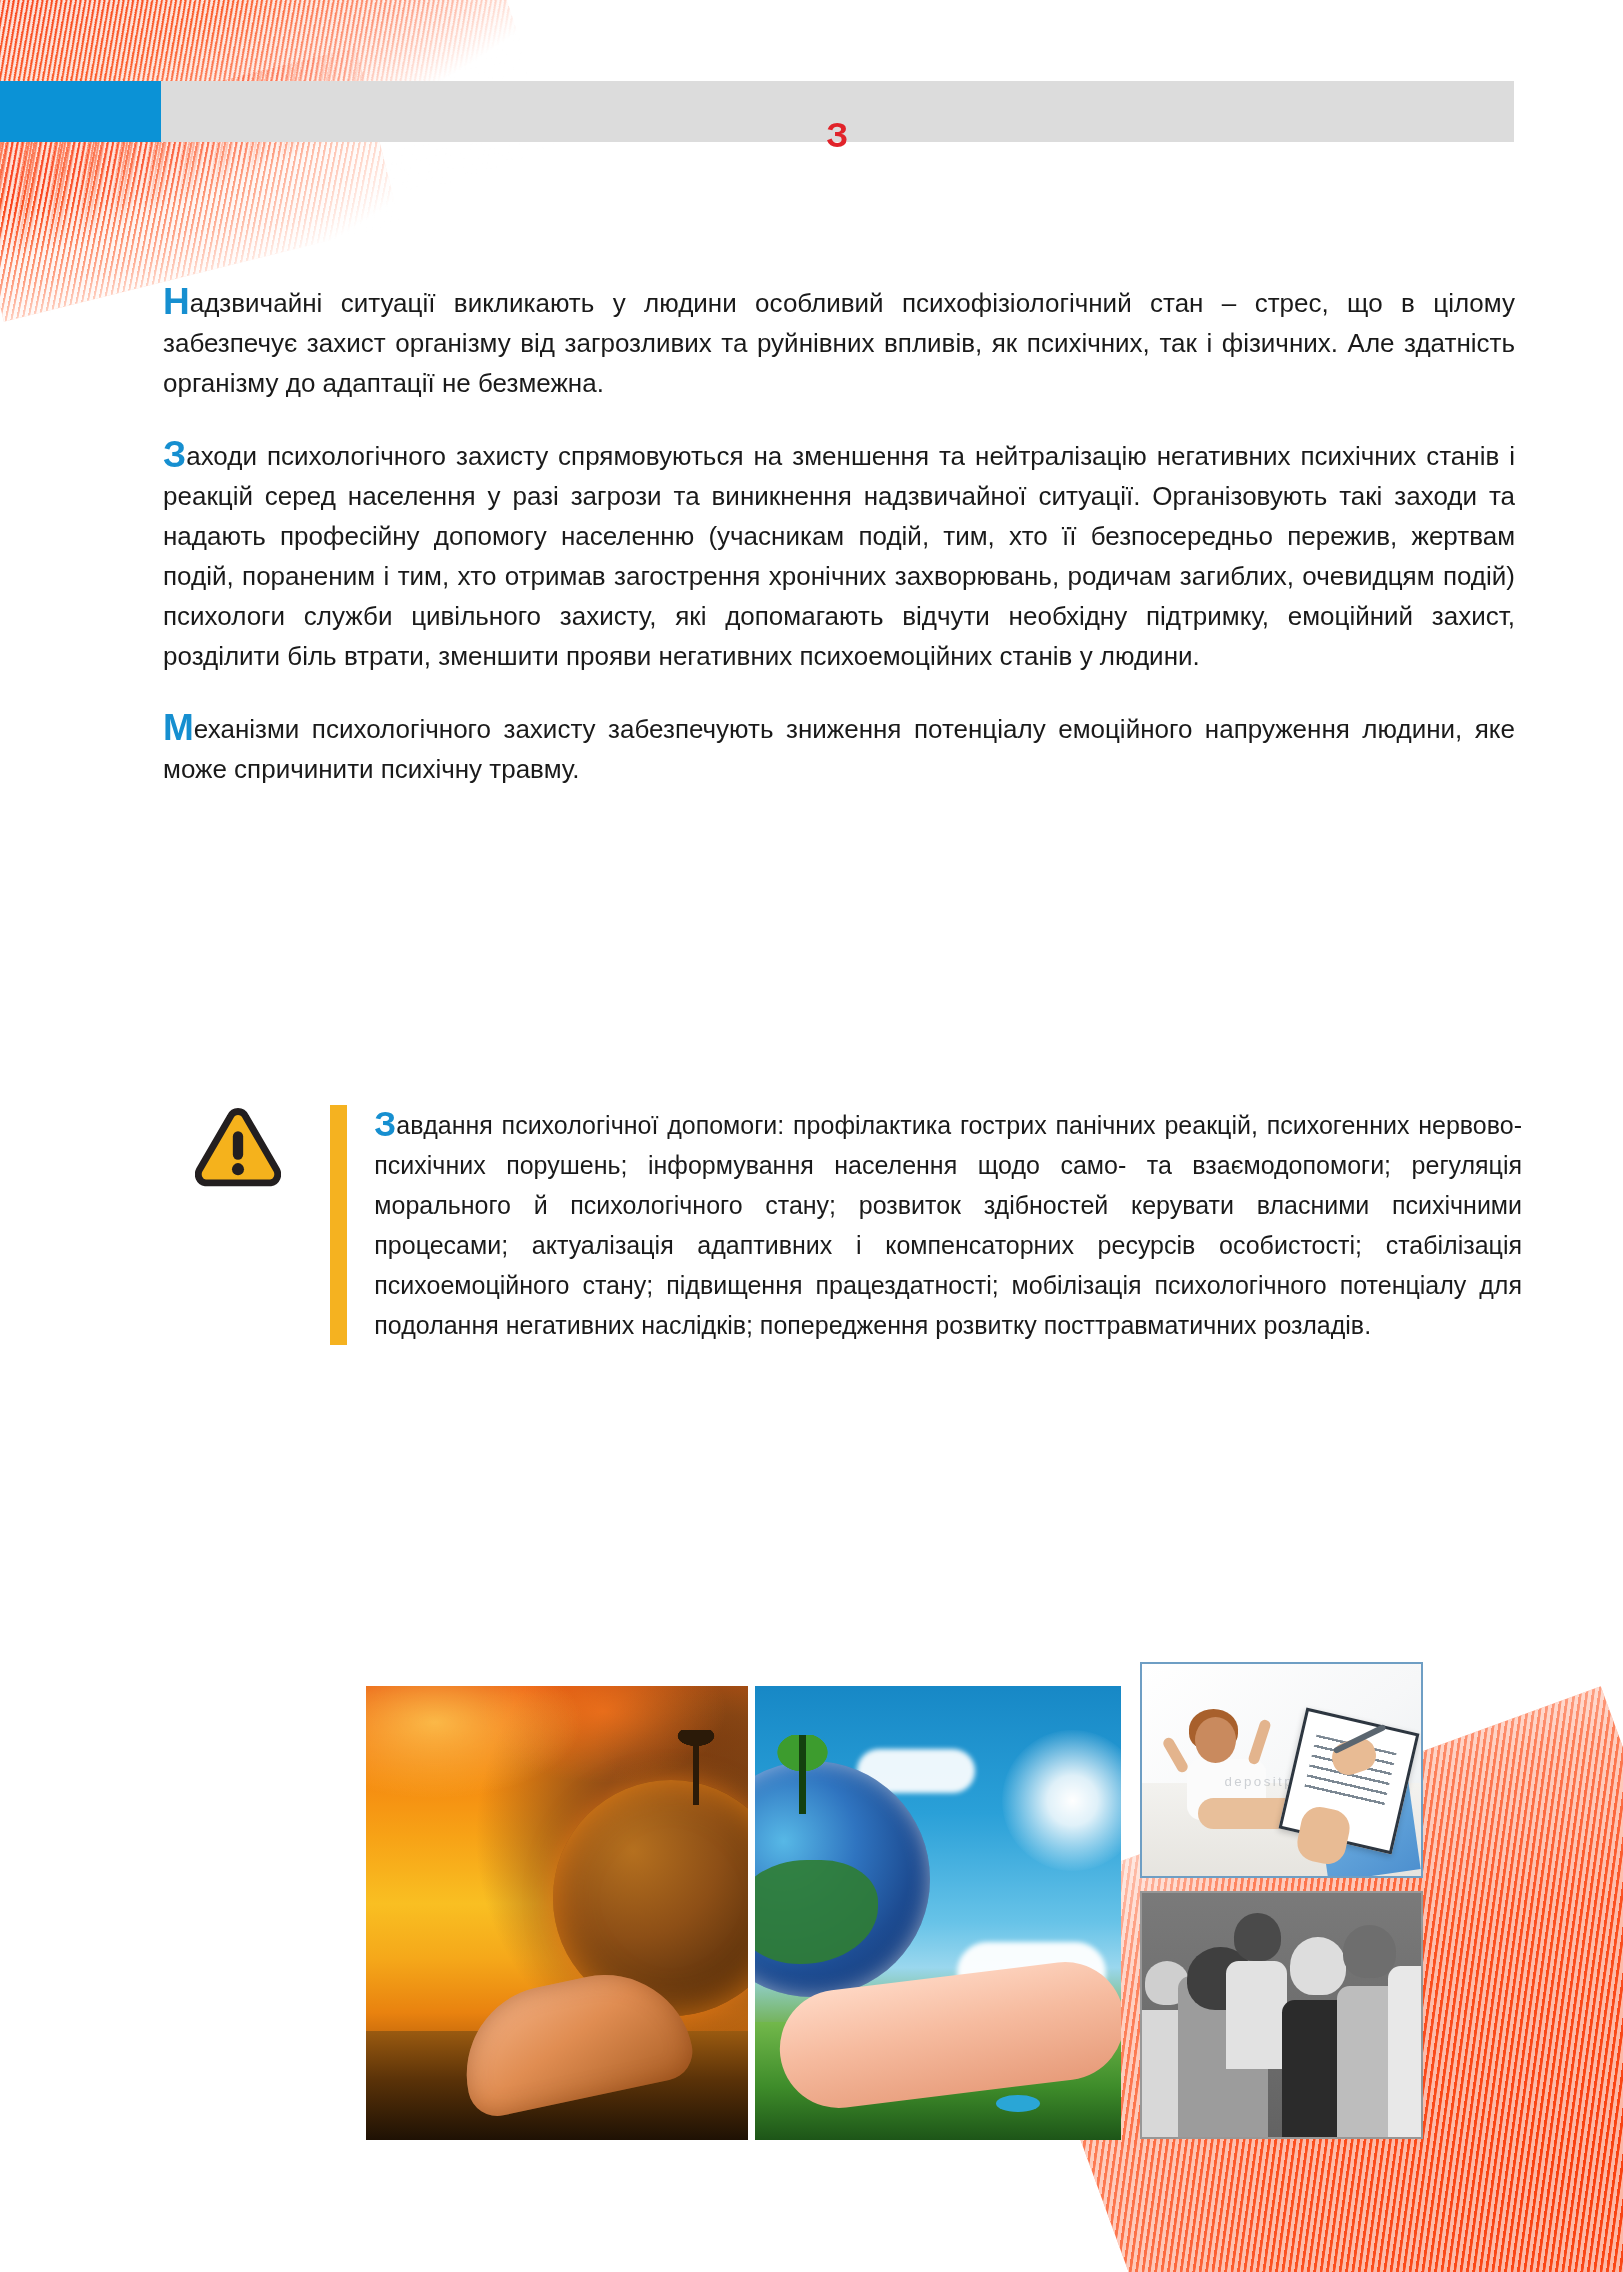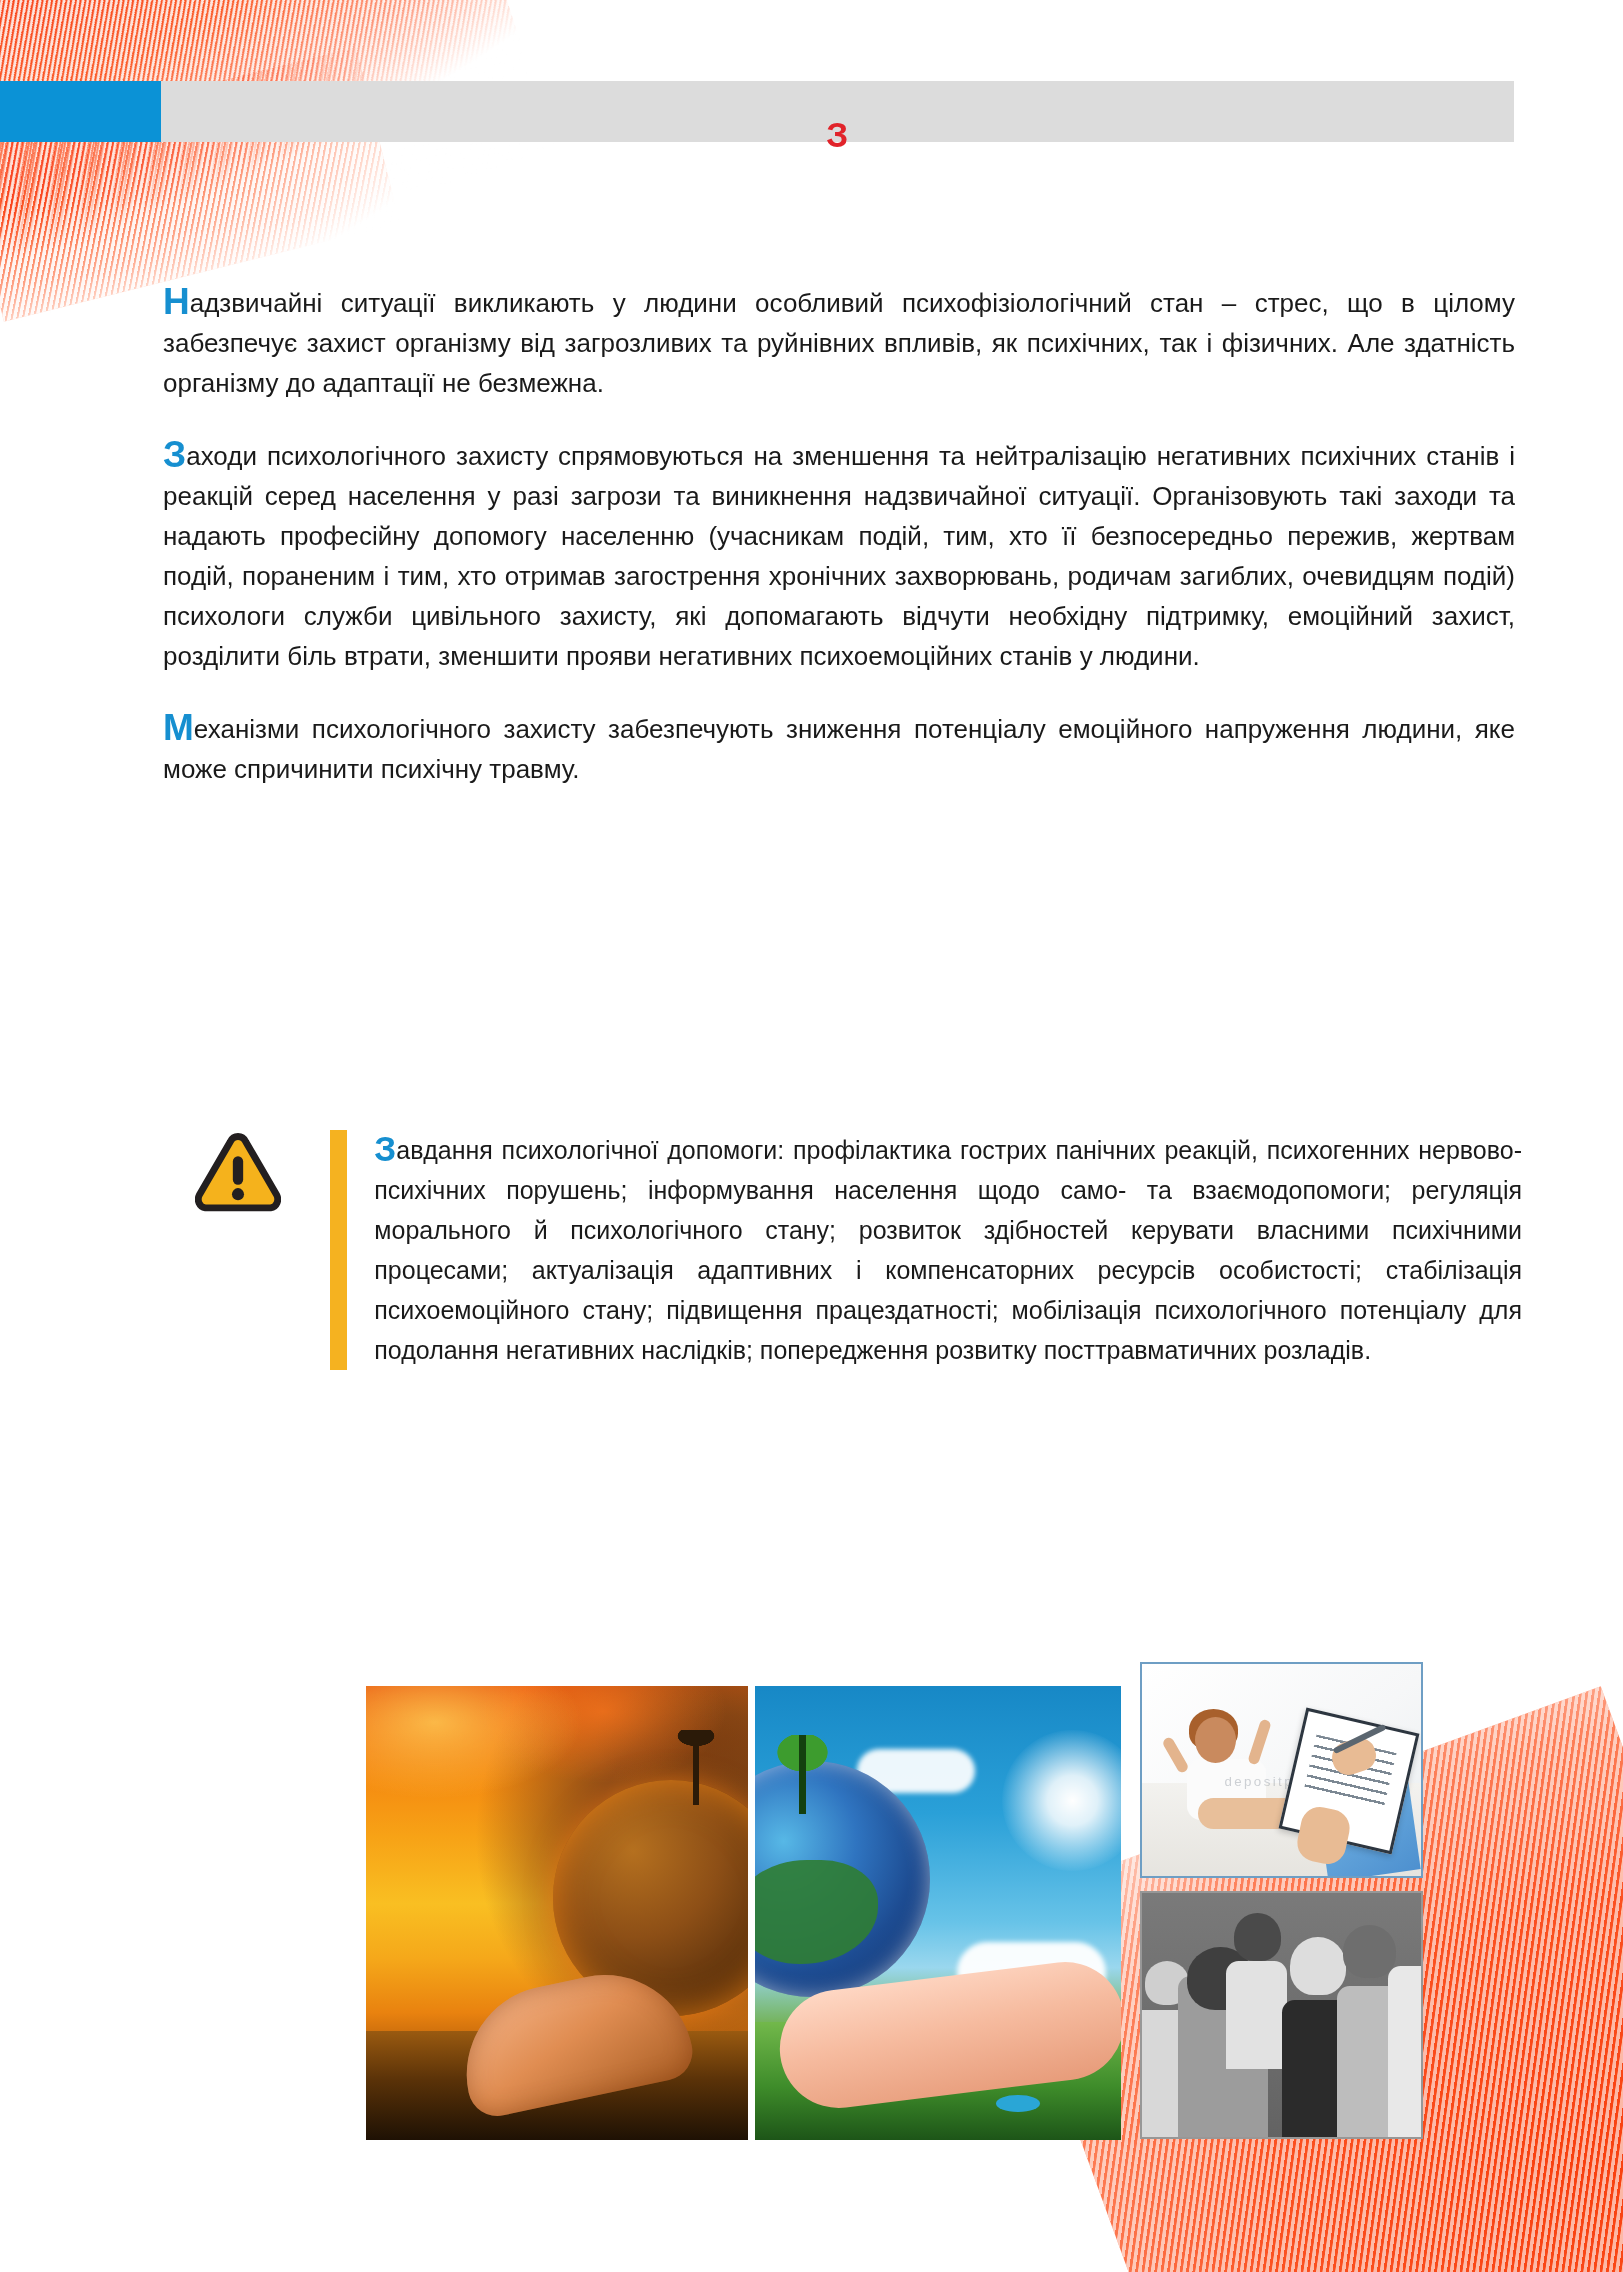--- a/index.html
+++ b/index.html
@@ -72,21 +72,21 @@
     hyphens:none;
   }
   p.body:last-child{margin-bottom:4px;}
   .cap{
     color:#168fd0;font-weight:bold;font-size:37px;line-height:0;
     vertical-align:-1.6px;
   }
 
   
   #callout{
-    position:absolute;left:195px;top:1130px;width:1327px;
+    position:absolute;left:195px;top:1105px;width:1327px;
     display:flex;align-items:flex-start;
   }
   #warn-icon{
     width:86px;min-width:86px;height:83px;margin-top:1.6px;
   }
   #callout-rule{
     width:17.3px;min-width:17.3px;align-self:stretch;
     background:#f5b220;margin-left:49px;
   }
   #callout-text{

